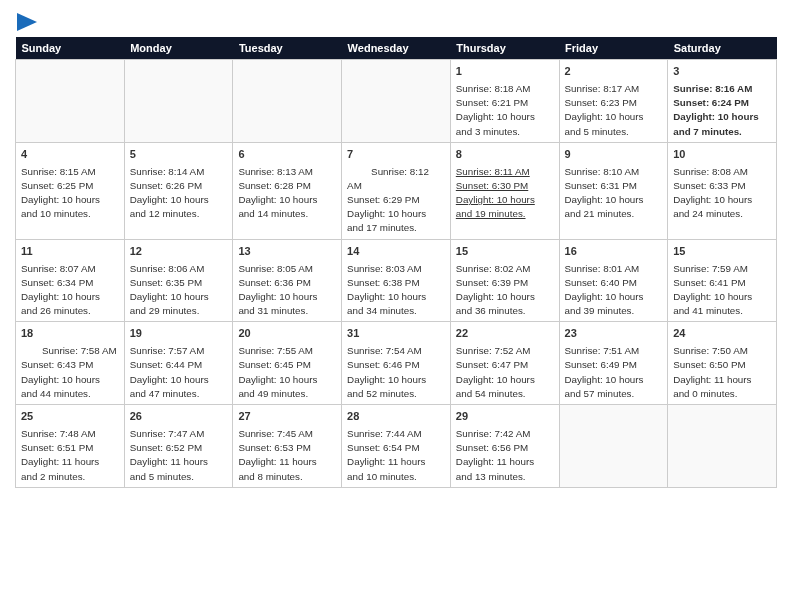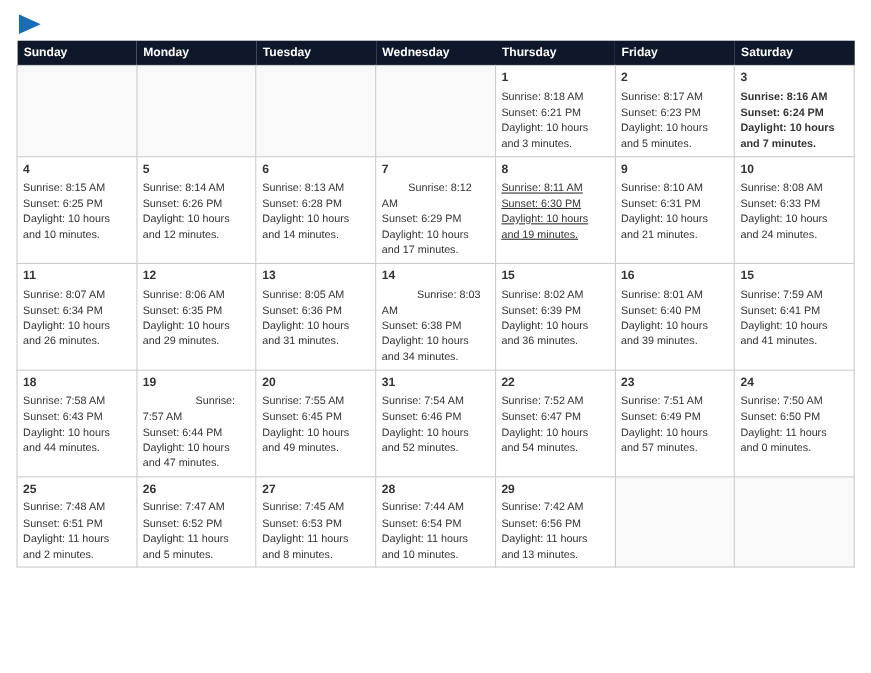--- a/index.html
+++ b/index.html
@@ -167,43 +167,43 @@
 Daylight: 10 hours
 and 26 minutes.</span></td>
           <td><span class="day-num">12</span><span class="day-info" style="white-space: pre-line;">Sunrise: 8:06 AM
 Sunset: 6:35 PM
 Daylight: 10 hours
 and 29 minutes.</span></td>
           <td><span class="day-num">13</span><span class="day-info" style="white-space: pre-line; text-align: right;">Sunrise: 8:05 AM
 Sunset: 6:36 PM
 Daylight: 10 hours
 and 31 minutes.</span></td>
-          <td><span class="day-num">14</span><span class="day-info" style="white-space: pre-line; margin-left: 32px;">Sunrise: 8:03 AM
+          <td><span class="day-num">14</span><span class="day-info" style="white-space: pre-line;">Sunrise: 8:03 AM
 Sunset: 6:38 PM
 Daylight: 10 hours
 and 34 minutes.</span></td>
           <td><span class="day-num">15</span><span class="day-info" style="white-space: pre-line;">Sunrise: 8:02 AM
 Sunset: 6:39 PM
 Daylight: 10 hours
 and 36 minutes.</span></td>
           <td><span class="day-num">16</span><span class="day-info" style="white-space: pre-line;">Sunrise: 8:01 AM
 Sunset: 6:40 PM
 Daylight: 10 hours
 and 39 minutes.</span></td>
           <td><span class="day-num">15</span><span class="day-info" style="white-space: pre-line;">Sunrise: 7:59 AM
 Sunset: 6:41 PM
 Daylight: 10 hours
 and 41 minutes.</span></td>
         </tr>
         <tr>
-          <td><span class="day-num">18</span><span class="day-info" style="white-space: pre-line;">Sunrise: 7:58 AM
+          <td><span class="day-num">18</span><span class="day-info" style="white-space: pre-line; margin-left: 21px;">Sunrise: 7:58 AM
 Sunset: 6:43 PM
 Daylight: 10 hours
 and 44 minutes.</span></td>
-          <td><span class="day-num">19</span><span class="day-info" style="white-space: pre-line; margin-left: 48px;">Sunrise: 7:57 AM
+          <td><span class="day-num">19</span><span class="day-info" style="white-space: pre-line;">Sunrise: 7:57 AM
 Sunset: 6:44 PM
 Daylight: 10 hours
 and 47 minutes.</span></td>
           <td><span class="day-num">20</span><span class="day-info" style="white-space: pre-line;">Sunrise: 7:55 AM
 Sunset: 6:45 PM
 Daylight: 10 hours
 and 49 minutes.</span></td>
           <td><span class="day-num">31</span><span class="day-info" style="white-space: pre-line; text-align: right;">Sunrise: 7:54 AM
 Sunset: 6:46 PM
 Daylight: 10 hours

